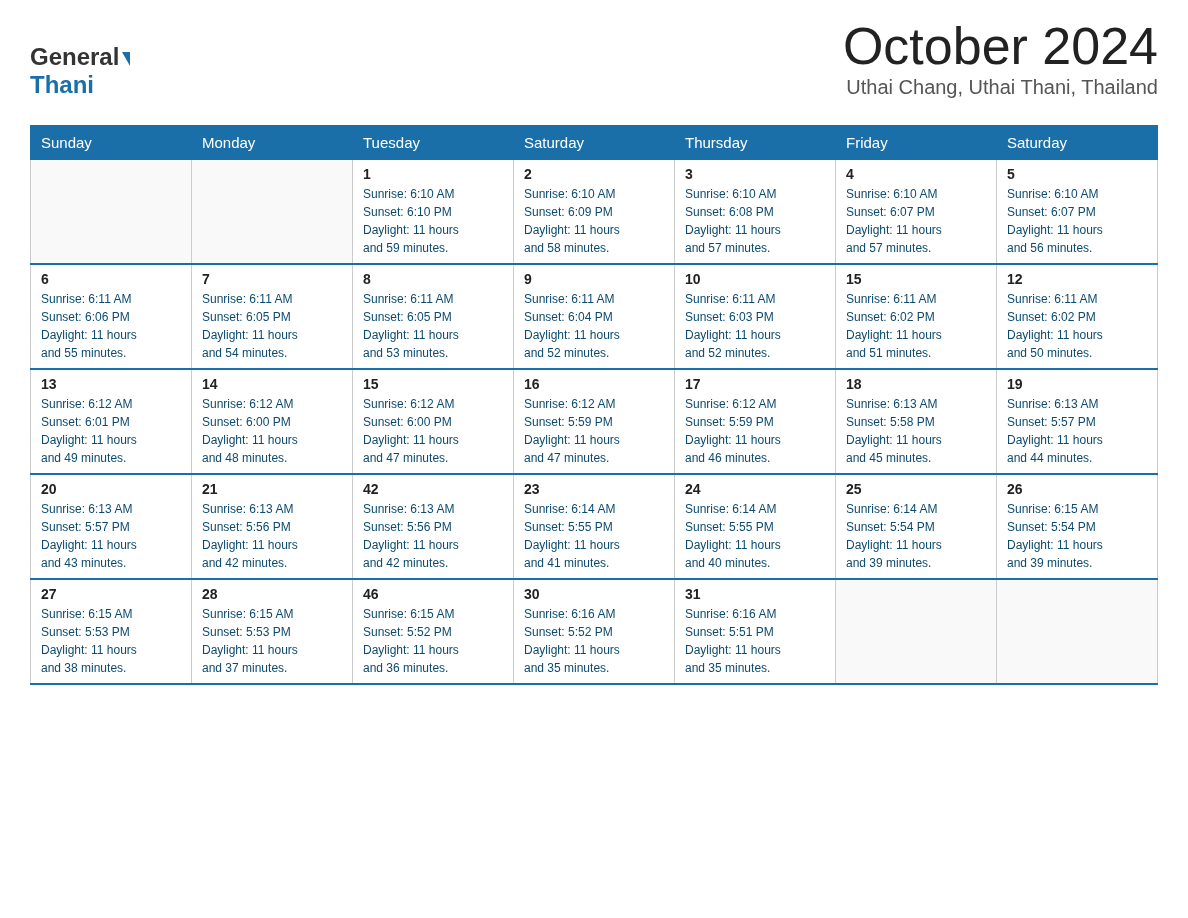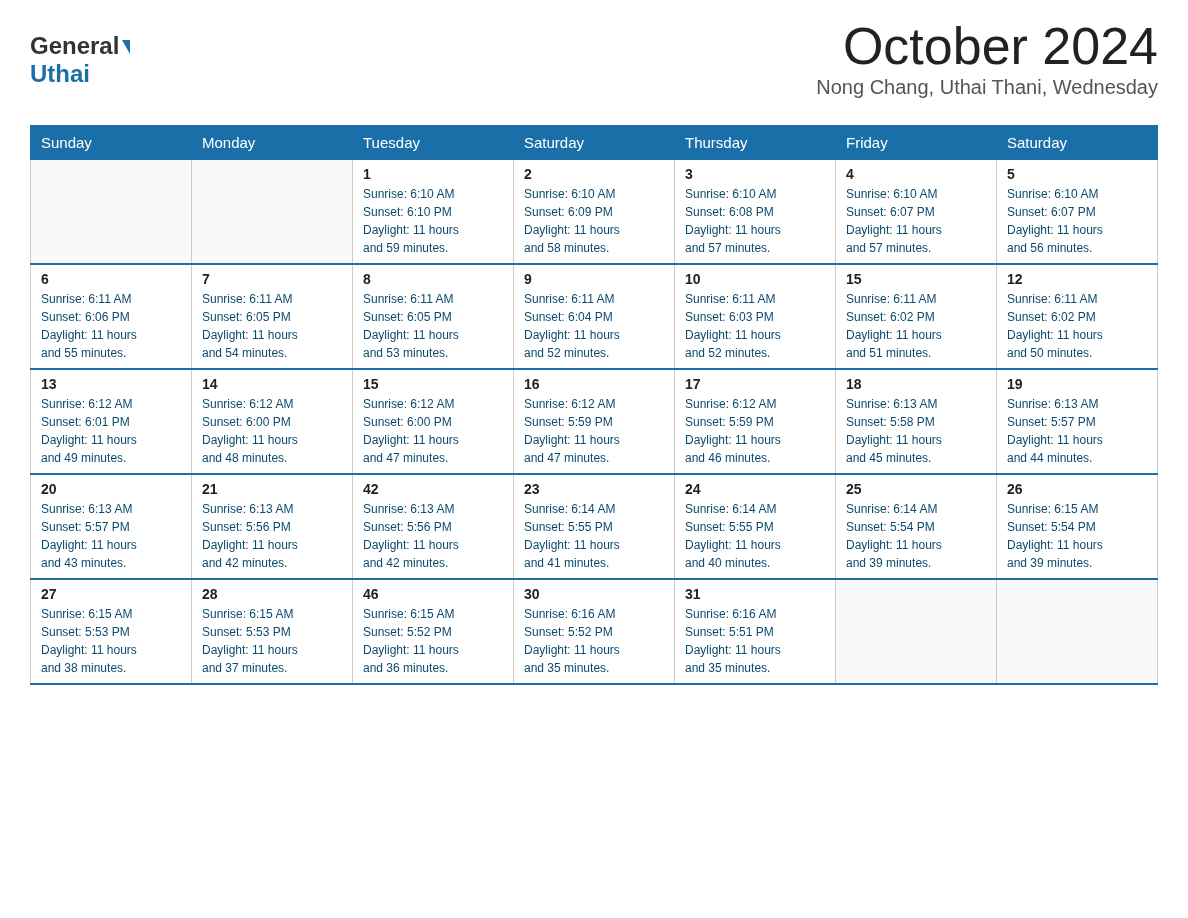--- a/index.html
+++ b/index.html
@@ -5,21 +5,21 @@
     * { box-sizing: border-box; margin: 0; padding: 0; }
     body {
       font-family: Arial, Helvetica, sans-serif;
       background: #ffffff;
       padding: 20px 30px;
       color: #333;
     }
     .header-section {
       display: flex;
       justify-content: space-between;
-      align-items: center;
+      align-items: flex-end;
       margin-bottom: 26px;
     }
     .title-area {
       text-align: right;
     }
     .month-title {
       font-size: 52px;
       font-weight: 300;
       color: #222;
       line-height: 1;
@@ -109,26 +109,26 @@
 </head>
 <body>
 
 <div class="header-section">
   <div class="logo-wrapper">
     <div class="logo-text-block">
       <div class="general-row">
         <span class="general-word">General</span>
         <span class="triangle-icon"></span>
       </div>
-      <span class="blue-word">Uthai</span>
+      <span class="blue-word">Thani</span>
     </div>
   </div>
   <div class="title-area">
     <div class="month-title">October 2024</div>
-    <div class="location-title">Nong Chang, Uthai Thani, Wednesday</div>
+    <div class="location-title">Uthai Chang, Uthai Thani, Thailand</div>
   </div>
 </div>
 
 <table>
   <thead>
     <tr>
       <th>Sunday</th>
       <th>Monday</th>
       <th>Tuesday</th>
       <th>Saturday</th>

